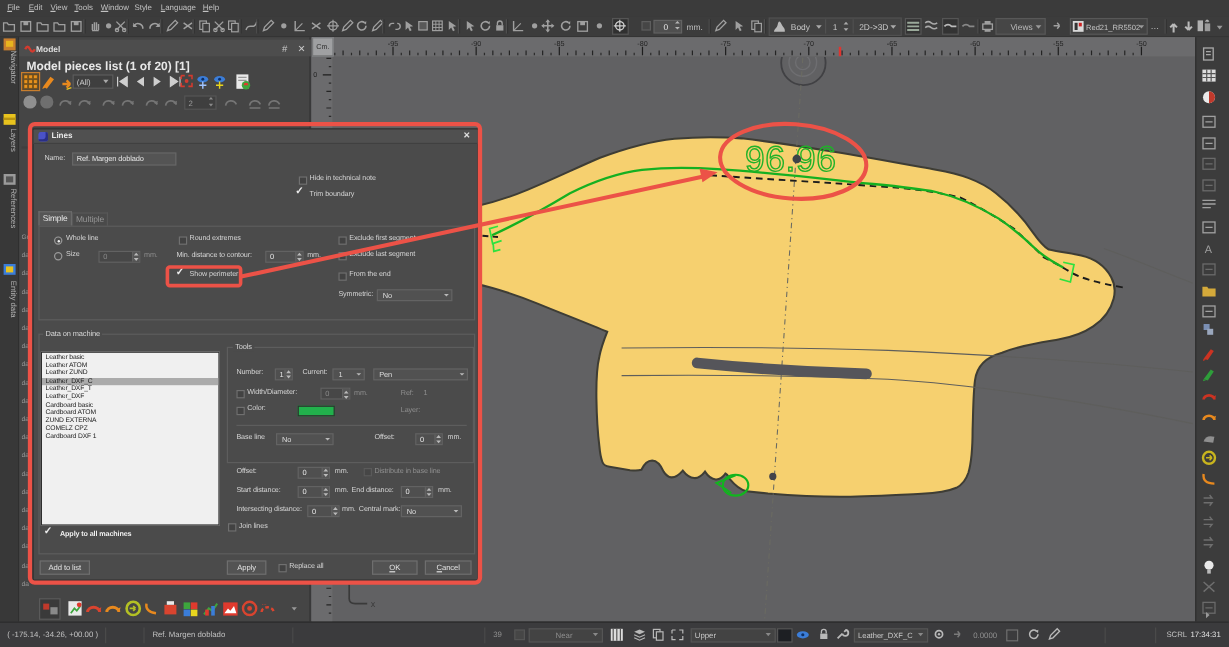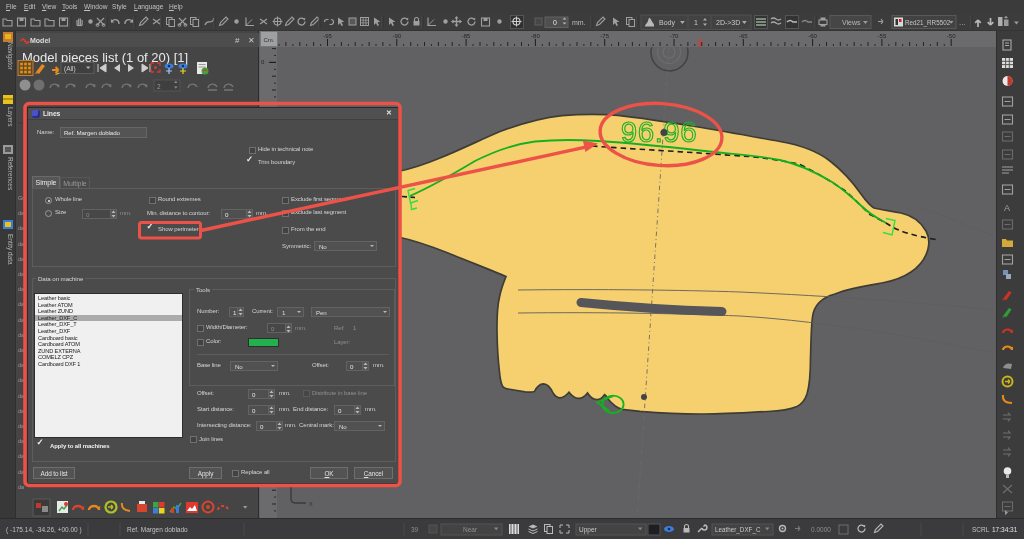--- a/index.html
+++ b/index.html
@@ -208,21 +208,21 @@
   </div>
   <div id="panel" class="abs">
     <div id="paneltitle">
       <svg width="243" height="14" style="position:absolute;left:0;top:0">
         <path d="M5,8 q2,-4 4,0 t4,0" stroke="#d23b2f" stroke-width="2" fill="none"></path>
         <text x="14" y="10" font-size="7" font-weight="bold" fill="#dedede">Model</text>
         <text x="219" y="10" font-size="8" fill="#c9c9c9">#</text>
         <text x="232" y="10" font-size="8" fill="#c9c9c9">✕</text>
       </svg>
     </div>
-    <div style="position:absolute;left:6px;top:19px;font-size:13px;font-weight:normal;color:#e8e8e8">Model pieces list (1 of 20) [1]</div>
+    <div style="position:absolute;left:6px;top:19px;font-size:10px;font-weight:bold;color:#e8e8e8">Model pieces list (1 of 20) [1]</div>
     <svg class="abs" style="left:0;top:29px" width="243" height="64">
         <rect x="2" y="0.5" width="15" height="15" fill="#5a4a33" stroke="#c87e2e"></rect>
         <rect x="4" y="2.5" width="3" height="3" fill="#e8921e" stroke="#7a5010" stroke-width="0.5"></rect>
         <rect x="4" y="6.5" width="3" height="3" fill="#e8921e" stroke="#7a5010" stroke-width="0.5"></rect>
         <rect x="4" y="10.5" width="3" height="3" fill="#e8921e" stroke="#7a5010" stroke-width="0.5"></rect>
         <rect x="8" y="2.5" width="3" height="3" fill="#e8921e" stroke="#7a5010" stroke-width="0.5"></rect>
         <rect x="8" y="6.5" width="3" height="3" fill="#e8921e" stroke="#7a5010" stroke-width="0.5"></rect>
         <rect x="8" y="10.5" width="3" height="3" fill="#e8921e" stroke="#7a5010" stroke-width="0.5"></rect>
         <rect x="12" y="2.5" width="3" height="3" fill="#e8921e" stroke="#7a5010" stroke-width="0.5"></rect>
         <rect x="12" y="6.5" width="3" height="3" fill="#e8921e" stroke="#7a5010" stroke-width="0.5"></rect>

